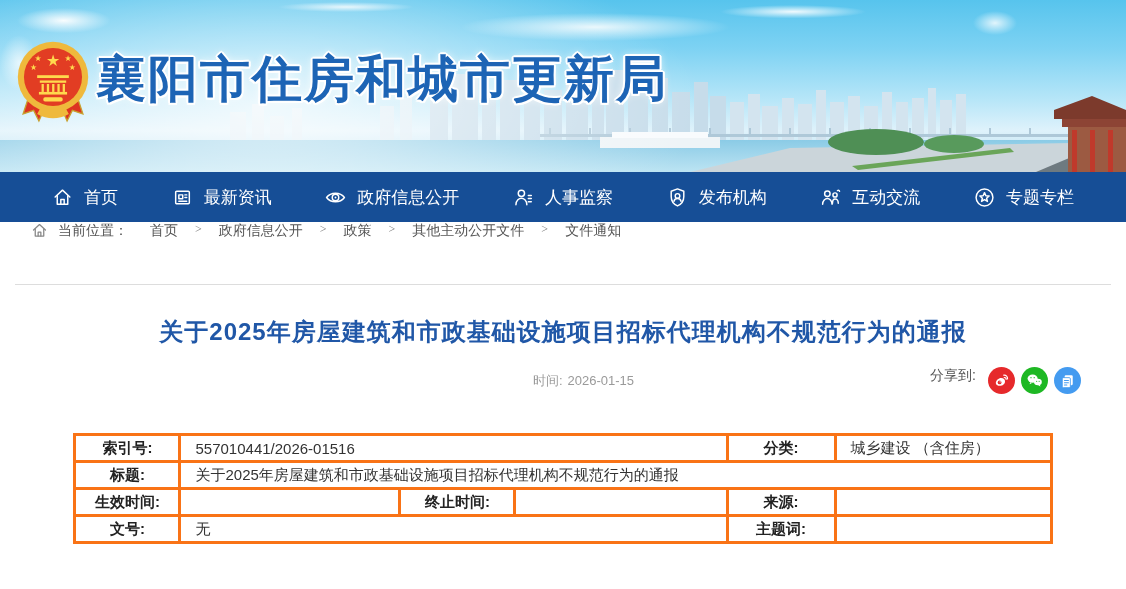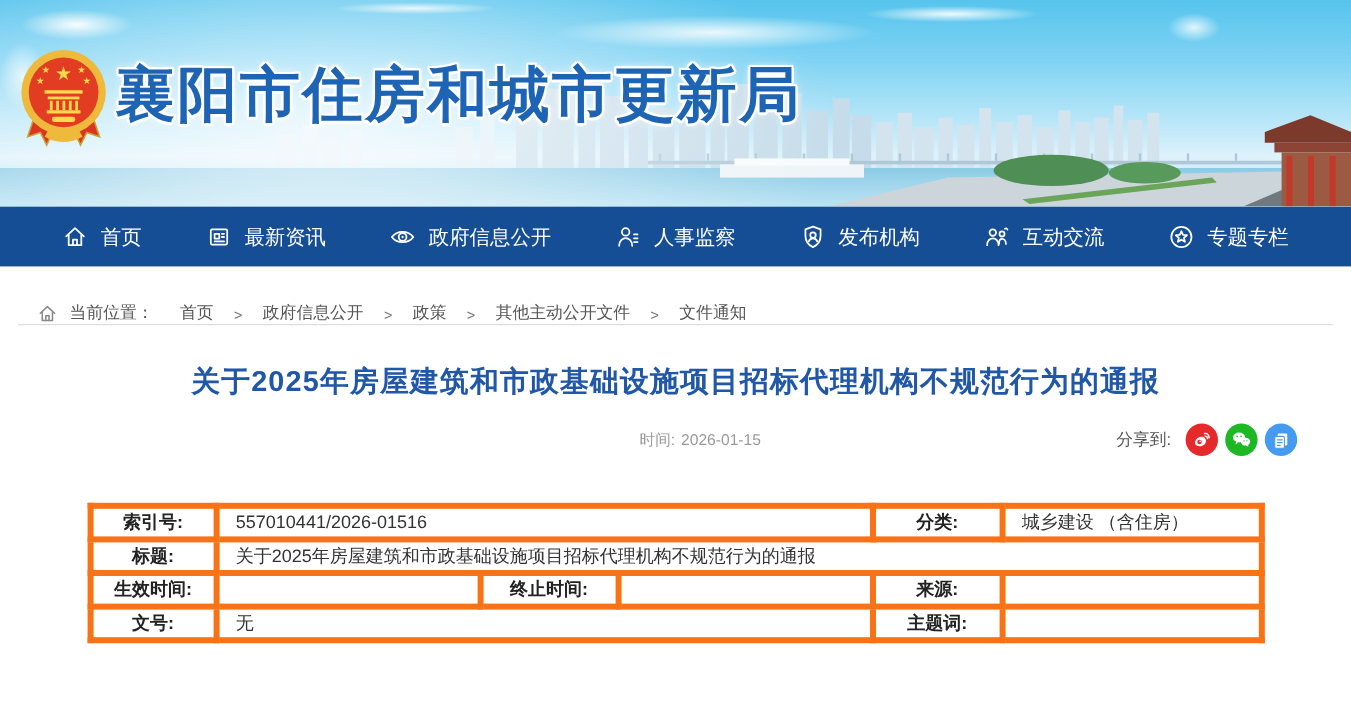--- a/index.html
+++ b/index.html
@@ -34,48 +34,48 @@
   
   .navbar { height:50px; background:#164e96; display:flex; align-items:center;
     justify-content:space-between; padding:0 52px; }
   .nav-item { display:flex; align-items:center; gap:11px; color:#fff; font-size:17px;
     text-decoration:none; cursor:pointer; white-space:nowrap; }
   .nav-item svg { width:21px; height:21px; stroke:#fff; fill:none; stroke-width:1.4;
     stroke-linecap:round; stroke-linejoin:round; }
 
   
   .breadcrumb-wrap { padding:0 15px; }
-  .breadcrumb { height:49px; display:flex; align-items:flex-end; font-size:14px; color:#555;
-    border-bottom:1px solid #ddd; padding-left:16px; }
+  .breadcrumb { height:63px; display:flex; align-items:flex-start; font-size:14px; color:#555;
+    border-bottom:1px solid #ddd; padding-left:16px;font-family:Liberation Serif, serif; }
   .breadcrumb svg { width:17px; height:17px; stroke:#888; fill:none; stroke-width:1.5;
     stroke-linecap:round; stroke-linejoin:round; margin-right:10px; }
   .crumb { color:#555; text-decoration:none; cursor:pointer; }
   .crumb-prefix { margin-right:22px; }
   .crumb-sep { margin:0 17px; color:#777; font-size:12px; }
 
   
   .article-title { margin:31px 45px 0; text-align:center; font-size:24px; font-weight:bold;
     color:#2057a7; letter-spacing:1px; }
   .meta-row { position:relative; height:30px; margin-top:18px; }
   .time { position:absolute; left:0; right:0; text-align:center; line-height:30px;
     color:#9a9a9a; font-size:13px;margin-left:41px; }
   .time .t-label { margin-right:5px; }
-  .share { position:absolute; right:45px; top:1px; display:flex; align-items:center; gap:6px; }
+  .share { position:absolute; right:45px; top:1px; display:flex; align-items:flex-start; gap:6px; }
   .share-label { color:#555; font-size:14px; margin-right:6px; }
   .share-btn { width:27px; height:27px; border-radius:50%; display:flex; align-items:center;
     justify-content:center; cursor:pointer; border:none; }
   .share-btn svg { width:19px; height:19px; display:block; }
   .sb-weibo { background:#e6292b; }
   .sb-wechat { background:#1eb824; }
   .sb-copy { background:#449bf0; }
 
   
   .meta-table { width:976px; margin:37px auto 0; border-collapse:collapse;
     table-layout:fixed; font-size:15px; color:#333; }
-  .meta-table td { border:5px solid #f97316; height:27px; padding:2px 8px; overflow:hidden;
+  .meta-table td { border:3px solid #f97316; height:27px; padding:2px 8px; overflow:hidden;
     white-space:nowrap; }
   .meta-table td.lbl { font-weight:bold; text-align:center; color:#222; padding:2px 3px; }
   .meta-table td.val { text-align:left; padding-left:14px; }
 </style>
 </head>
 <body>
 
 <div class="page">
 
   <header class="banner">

